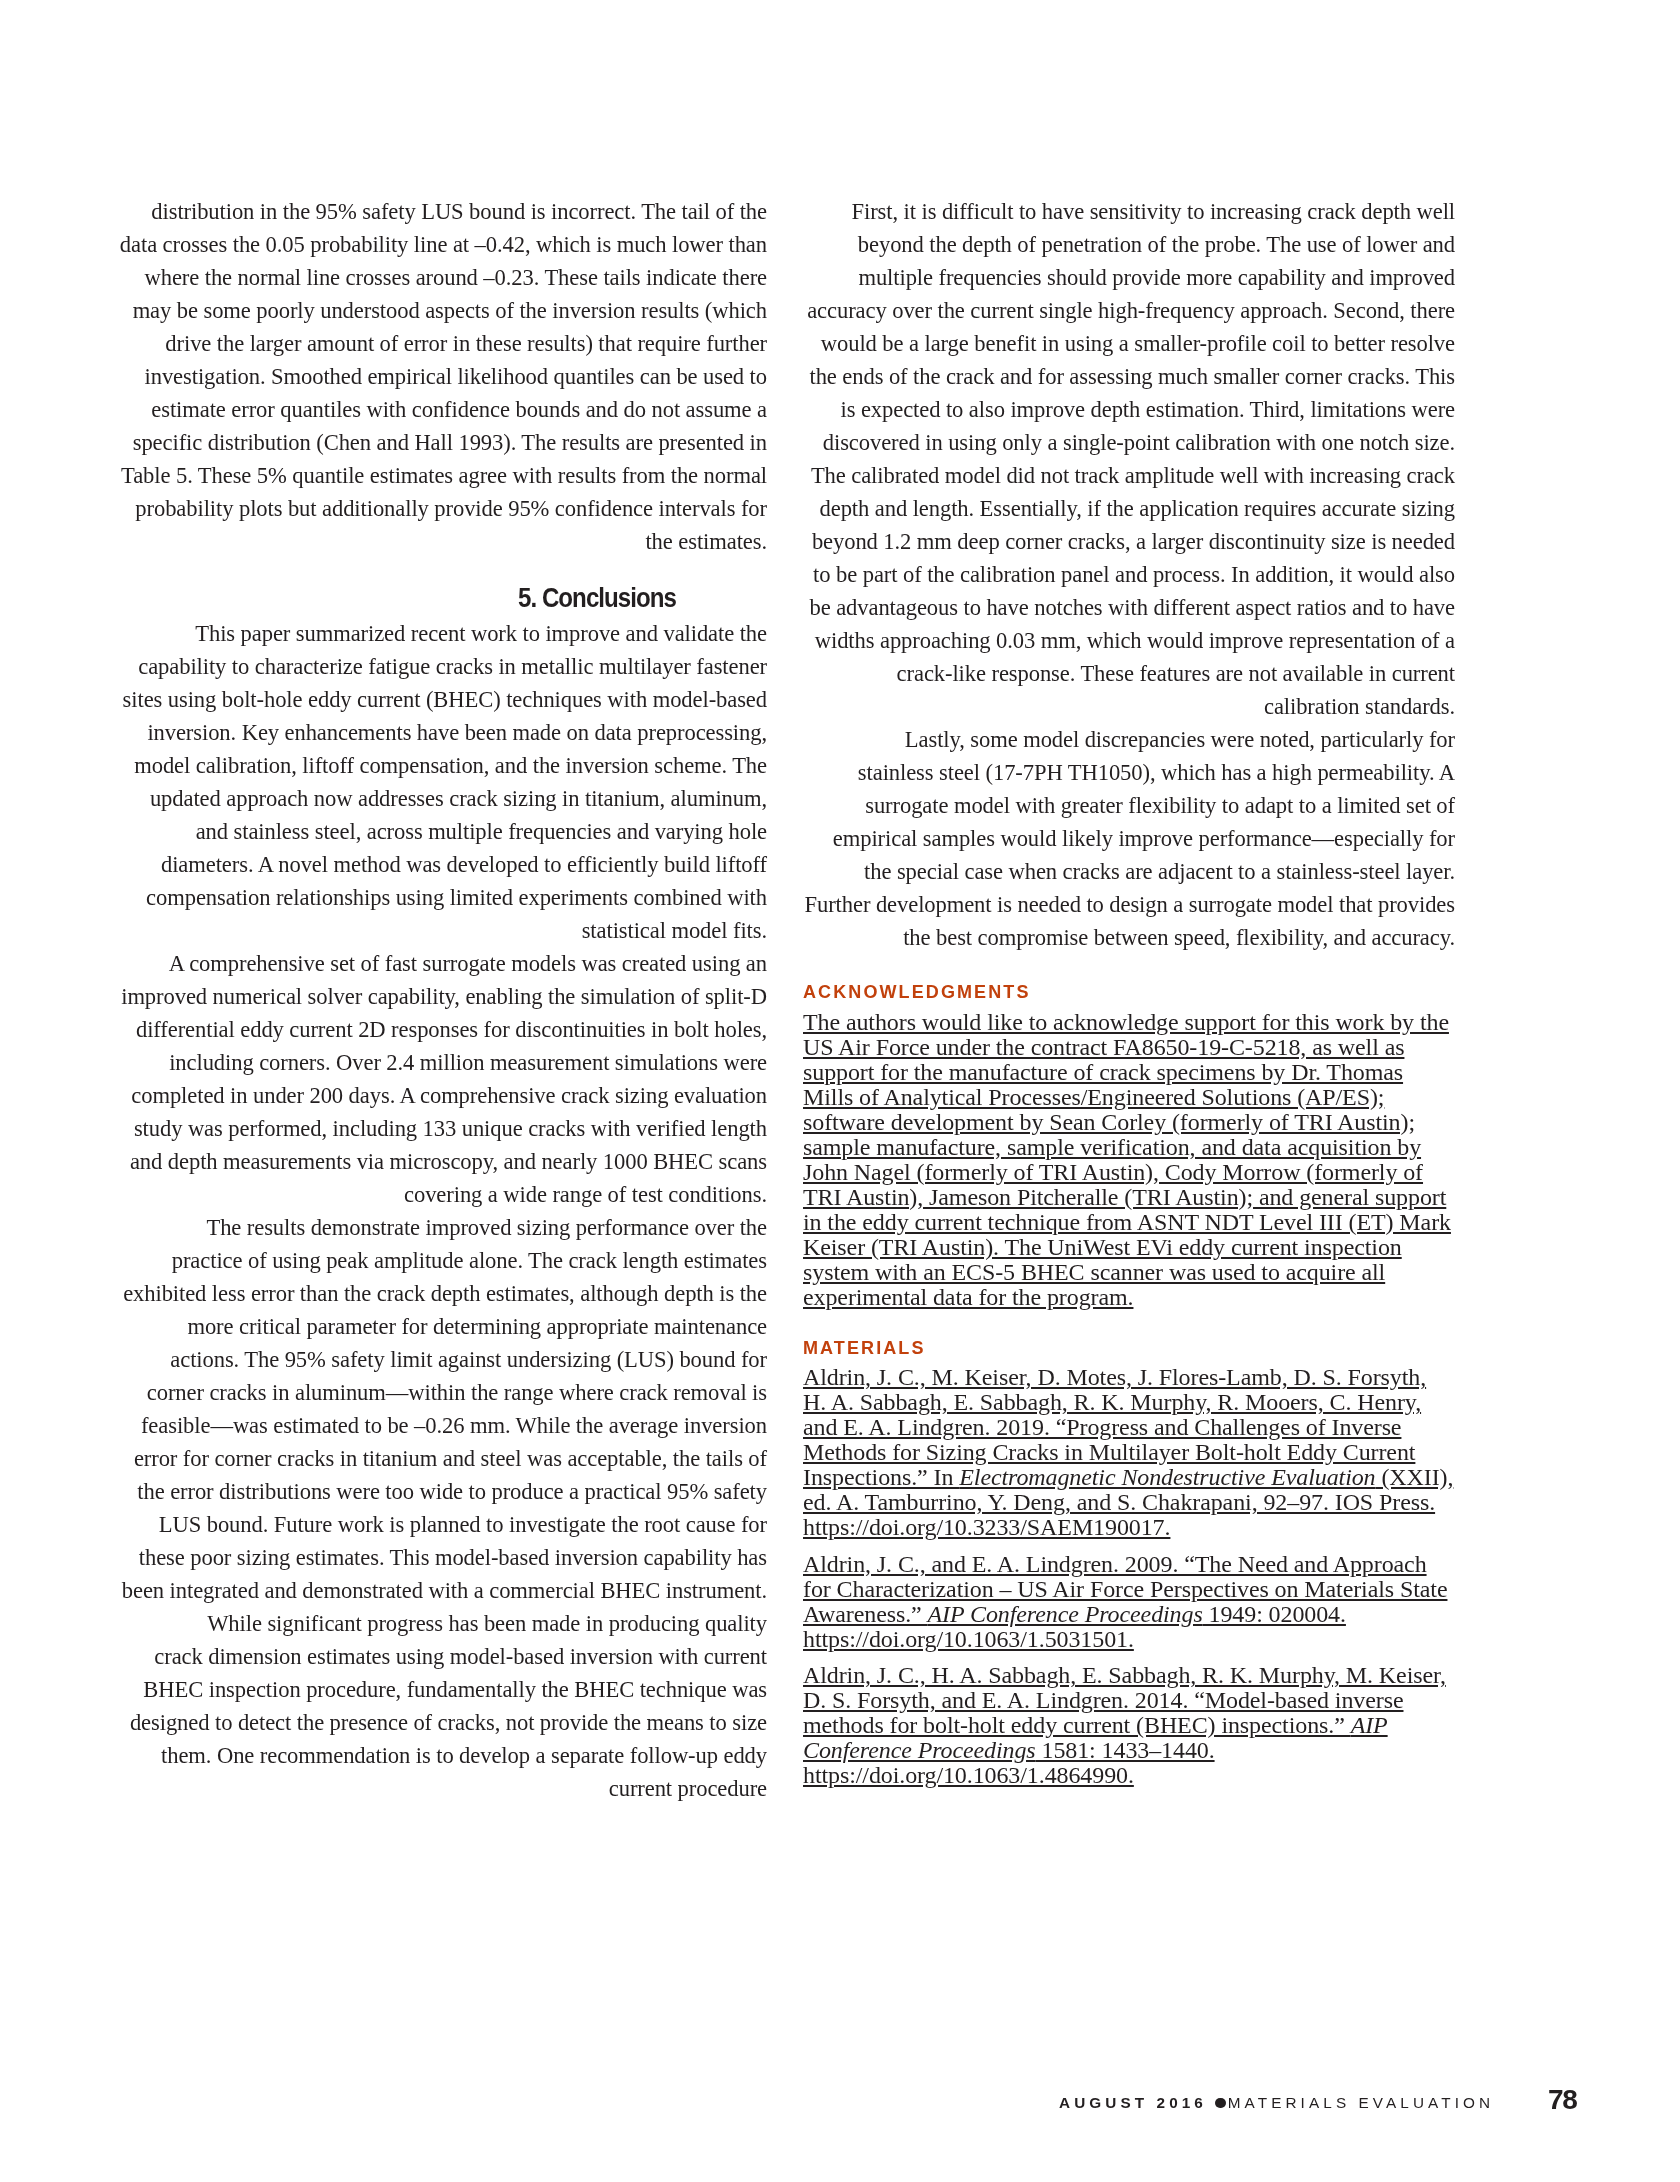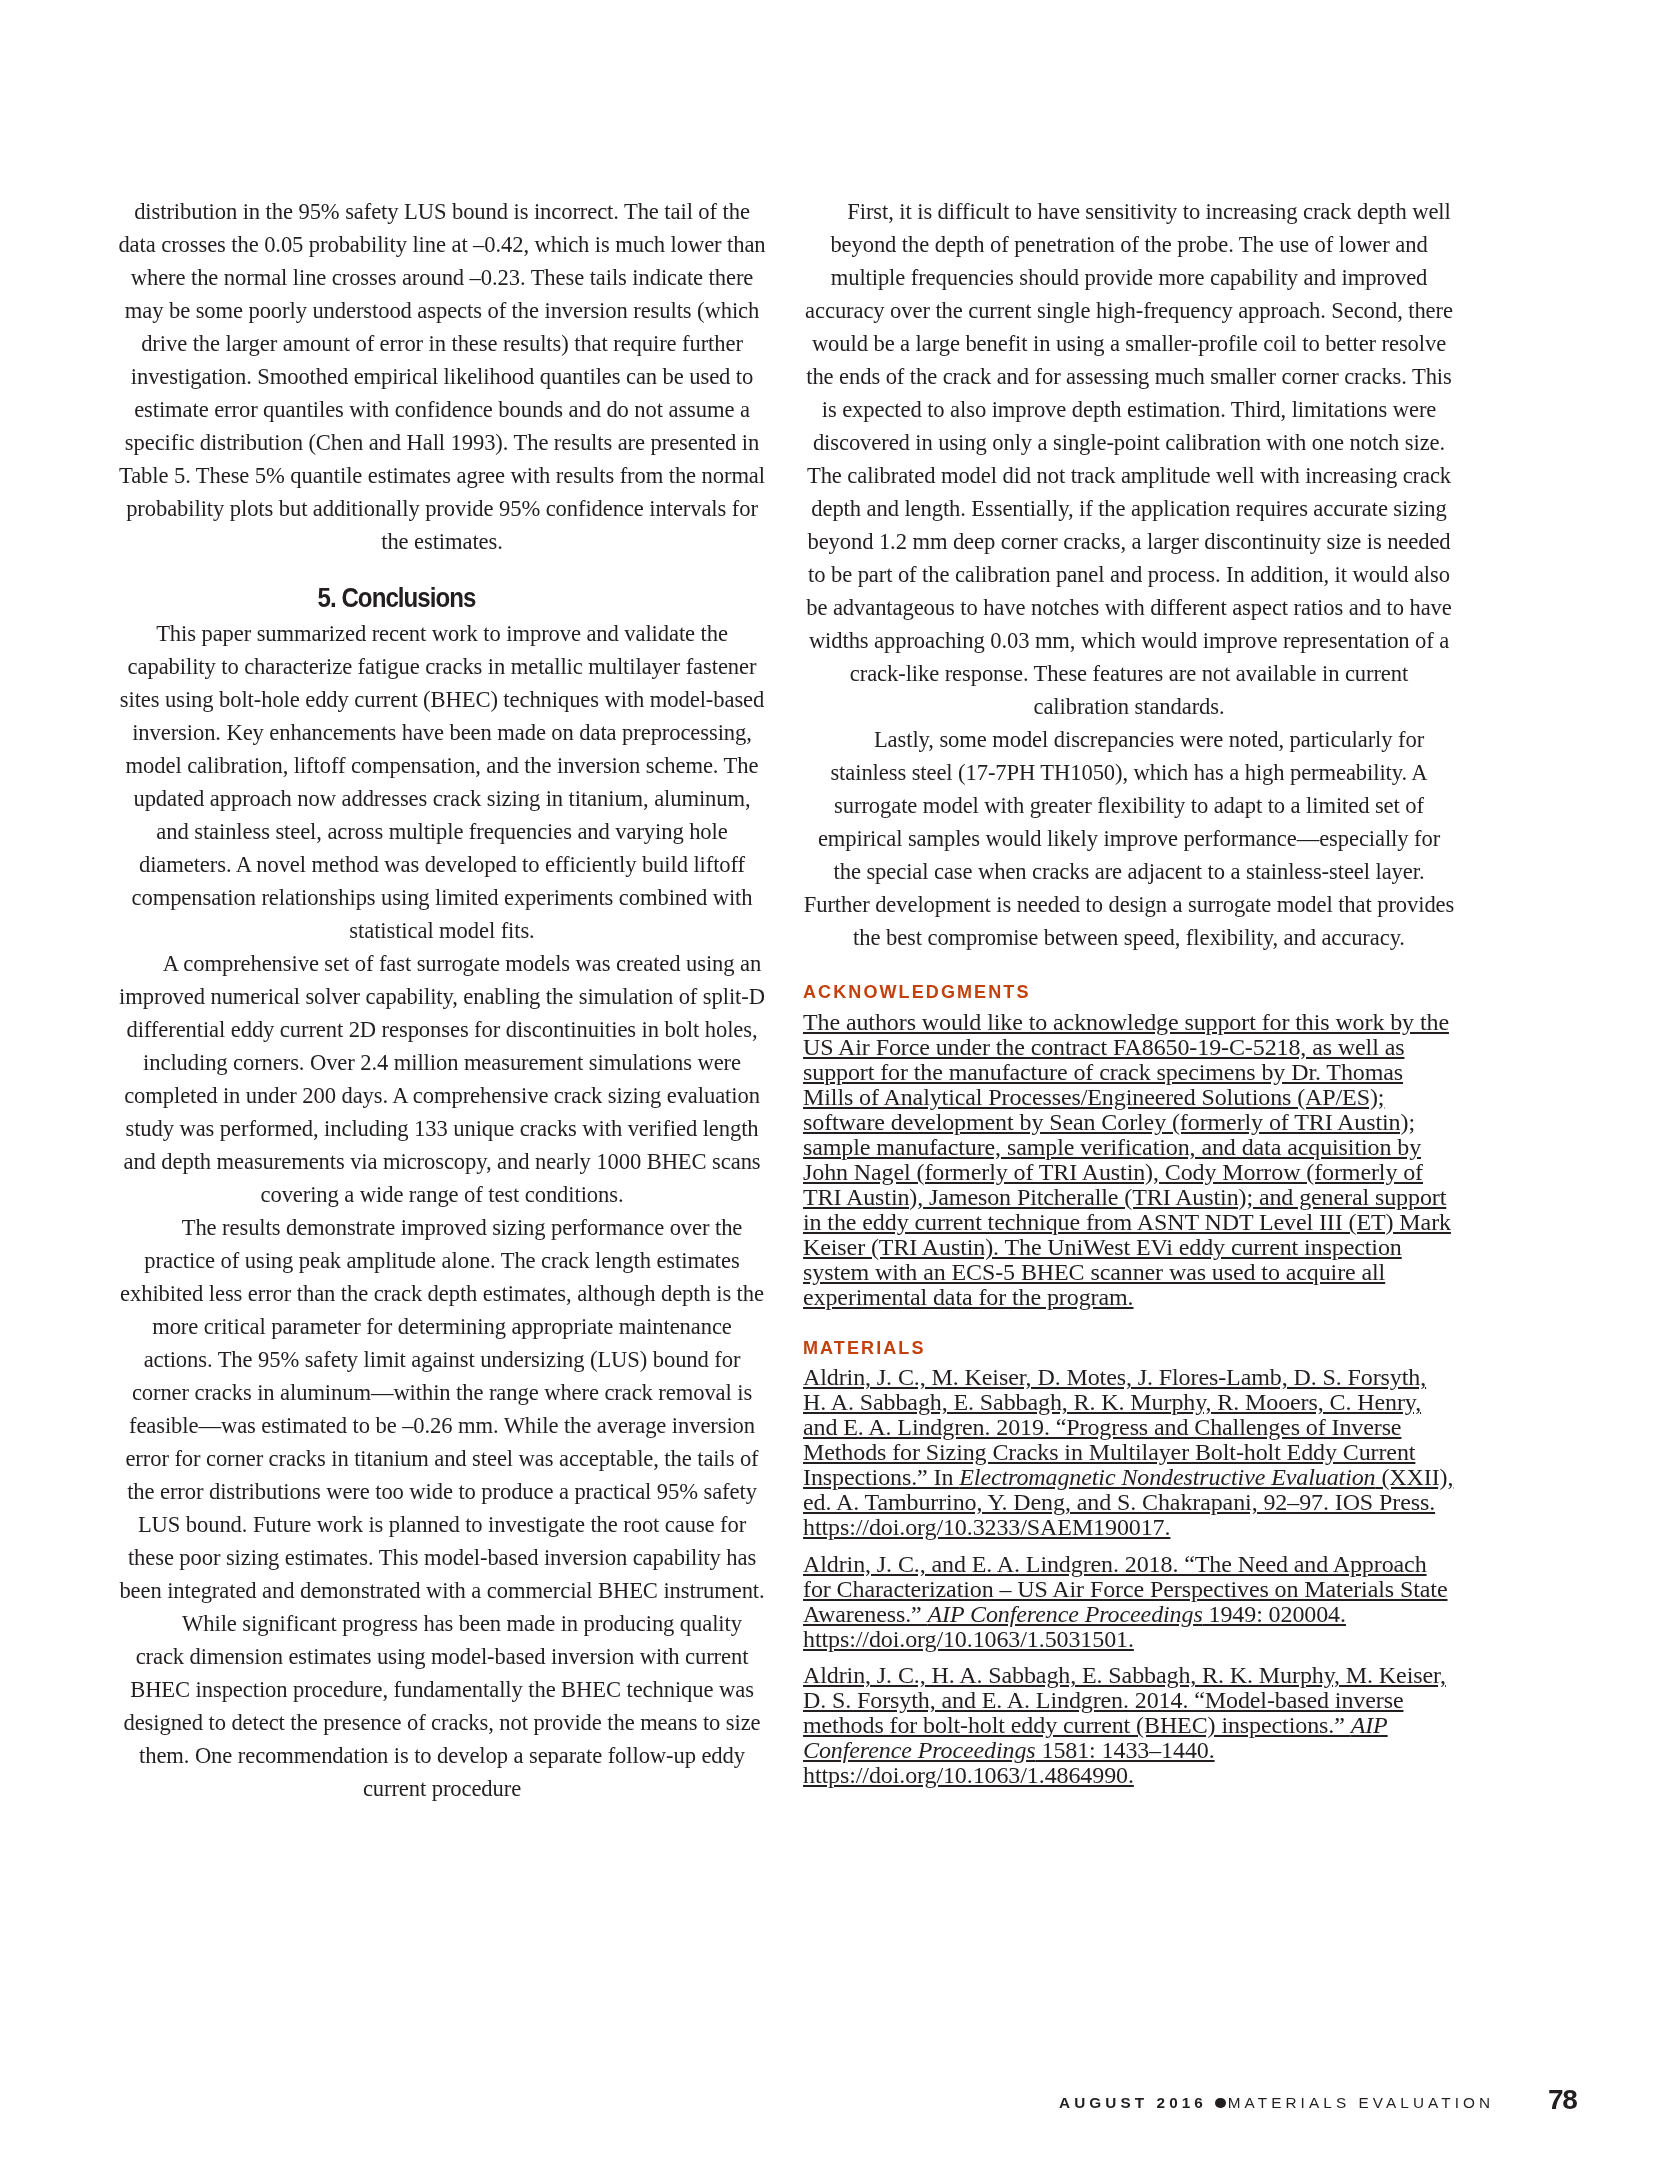--- a/index.html
+++ b/index.html
@@ -4,21 +4,21 @@
 <style>
   html, body { margin: 0; padding: 0; background: #ffffff; }
   body { width: 1680px; height: 2182px; position: relative; overflow: hidden; color: #231f20; }
   .col { position: absolute; top: 195px; width: 650px; }
   .col-left { left: 117px; }
   .col-right { left: 803px; width: 652px; }
   .body-text {
     font-family: "Liberation Serif", "DejaVu Serif", serif;
     font-size: 22.6px;
     line-height: 33px;
-    text-align: center;
+    text-align: right;
     margin: 0;
     letter-spacing: -0.1px;
     hyphens: manual;
   }
   .body-text p { margin: 0; }
   .body-text p.indent { text-indent: 40px; }
   .section-heading {
     font-family: "Liberation Sans", "DejaVu Sans", sans-serif;
     font-weight: bold;
     font-size: 28px;
@@ -97,21 +97,21 @@
     <p class="indent">First, it is difficult to have sensitivity to increasing crack depth well beyond the depth of penetration of the probe. The use of lower and multiple frequencies should provide more capability and improved accuracy over the current single high-frequency approach. Second, there would be a large benefit in using a smaller-profile coil to better resolve the ends of the crack and for assessing much smaller corner cracks. This is expected to also improve depth estimation. Third, limitations were discovered in using only a single-point calibration with one notch size. The calibrated model did not track amplitude well with increasing crack depth and length. Essentially, if the application requires accurate sizing beyond 1.2 mm deep corner cracks, a larger discontinuity size is needed to be part of the calibration panel and process. In addition, it would also be advantageous to have notches with different aspect ratios and to have widths approaching 0.03 mm, which would improve representation of a crack-like response. These features are not available in current calibration standards.</p>
     <p class="indent">Lastly, some model discrepancies were noted, particularly for stainless steel (17-7PH TH1050), which has a high per­meability. A surrogate model with greater flexibility to adapt to a limited set of empirical samples would likely improve performance—especially for the special case when cracks are adjacent to a stainless-steel layer. Further development is needed to design a surrogate model that provides the best compromise between speed, flexibility, and accuracy.</p>
   </div>
 
   <div class="small-heading">ACKNOWLEDGMENTS</div>
   <p class="small-text">The authors would like to acknowledge support for this work by the US Air Force under the contract FA8650-19-C-5218, as well as support for the manufacture of crack specimens by Dr. Thomas Mills of Analytical Processes/Engineered Solutions (AP/ES); software development by Sean Corley (formerly of TRI Austin); sample manufacture, sample verification, and data acquisition by John Nagel (formerly of TRI Austin), Cody Morrow (formerly of TRI Austin), Jameson Pitcheralle (TRI Austin); and general support in the eddy current technique from ASNT NDT Level III (ET) Mark Keiser (TRI Austin). The UniWest EVi eddy current inspection system with an ECS-5 BHEC scanner was used to acquire all experimental data for the program.</p>
 
   <div class="small-heading">MATERIALS</div>
   <ul class="ref-list small-text">
     <li class="ref-item"><span>Aldrin, J. C., M. Keiser, D. Motes, J. Flores-Lamb, D. S. Forsyth, H. A. Sabbagh, E. Sabbagh, R. K. Murphy, R. Mooers, C. Henry, and E. A. Lindgren. 2019. “Progress and Challenges of Inverse Methods for Sizing Cracks in Multilayer Bolt-holt Eddy Current Inspections.” In </span><em>Electromag­netic Nondestructive Evaluation</em><span> (XXII), ed. A. Tamburrino, Y. Deng, and S. Chakrapani, 92–97. IOS Press. https://doi.org/10.3233/SAEM190017.</span></li>
-    <li class="ref-item"><span>Aldrin, J. C., and E. A. Lindgren. 2018. “The Need and Approach for Char­acterization – US Air Force Perspectives on Materials State Awareness.” </span><em>AIP Conference Proceedings</em><span> 1949: 020004. https://doi.org/10.1063/1.5031501.</span></li>
+    <li class="ref-item"><span>Aldrin, J. C., and E. A. Lindgren. 2009. “The Need and Approach for Char­acterization – US Air Force Perspectives on Materials State Awareness.” </span><em>AIP Conference Proceedings</em><span> 1949: 020004. https://doi.org/10.1063/1.5031501.</span></li>
     <li class="ref-item"><span>Aldrin, J. C., H. A. Sabbagh, E. Sabbagh, R. K. Murphy, M. Keiser, D. S. Forsyth, and E. A. Lindgren. 2014. “Model-based inverse methods for bolt-holt eddy current (BHEC) inspections.” </span><em>AIP Conference Proceedings</em><span> 1581: 1433–1440. https://doi.org/10.1063/1.4864990.</span></li>
   </ul>
 </div>
 
 <div class="footer">
   <div class="footer-text">
     <span>AUGUST 2016</span>
     <span class="footer-dot"></span><span class="footer-journal">MATERIALS EVALUATION</span>
   </div>
   <div class="page-number">78</div>

